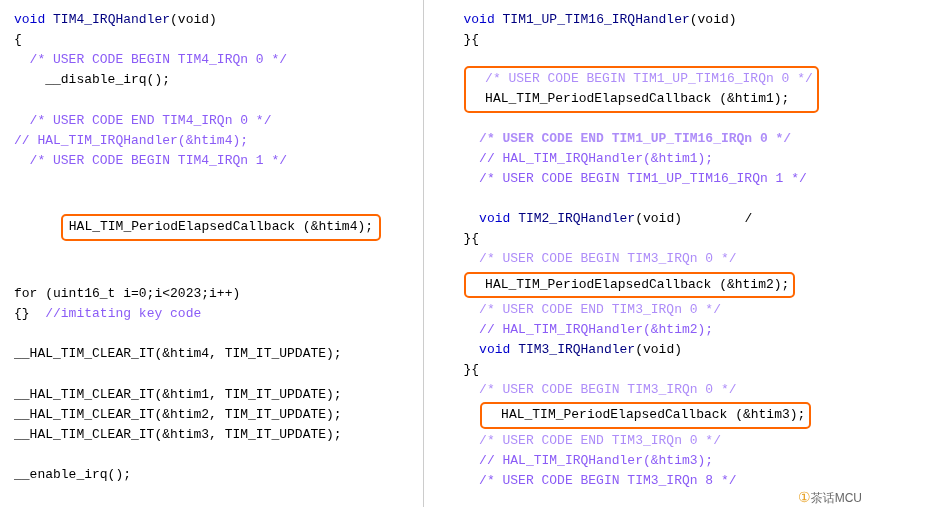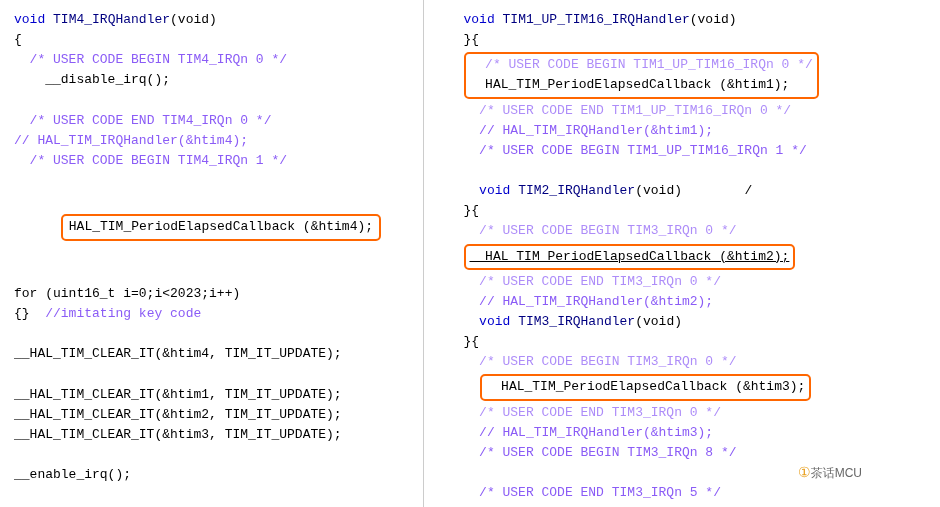--- a/index.html
+++ b/index.html
@@ -29,21 +29,21 @@
     .code-line {
       line-height: 1.55;
       white-space: pre;
       color: #000;
     }
     .kw { color: #0000cd; font-weight: normal; }
     .comment { color: #8b5cf6; }
     .fn { color: #000080; }
     .watermark {
       position: absolute;
-      bottom: 25px;
+      bottom: 0;
       right: 10px;
       color: #666;
       font-size: 12px;
       font-family: sans-serif;
     }
   </style>
 </head>
 <body>
 
 <div class="container">
@@ -73,33 +73,33 @@
     <div class="code-line">&nbsp;</div>
     <div class="code-line">__enable_irq();</div>
     <div class="code-line">&nbsp;</div>
     <div class="code-line"></div>
   </div>
 
   <div class="panel panel-right" style="position:relative;padding-left:40px;">
     <div class="code-line"><span class="kw">void</span> <span class="fn">TIM1_UP_TIM16_IRQHandler</span>(void)</div>
     <div class="code-line">}{</div>
     
-    <div style="border: 2.5px solid #ff6600; border-radius: 5px; display: inline-block; padding: 1px 4px; margin: 2px 0;">
+    <div style="border: 2.5px solid #ff6600; border-radius: 5px; display: inline-block; padding: 1px 4px; margin: 16px 0;">
       <div class="code-line"><span class="comment" style="opacity:0.7;">  /* USER CODE BEGIN TIM1_UP_TIM16_IRQn 0 */</span></div>
       <div class="code-line">  HAL_TIM_PeriodElapsedCallback (&amp;htim1);</div>
     </div>
-    <div class="code-line"><span class="comment" style="opacity:0.7;">  /* USER CODE END TIM1_UP_TIM16_IRQn 0 */</span></div>
+    <div class="code-line"><span class="comment" style="opacity:0.7;font-weight:bold;">  /* USER CODE END TIM1_UP_TIM16_IRQn 0 */</span></div>
     <div class="code-line"><span class="comment">  // HAL_TIM_IRQHandler(&amp;htim1);</span></div>
     <div class="code-line"><span class="comment">  /* USER CODE BEGIN TIM1_UP_TIM16_IRQn 1 */</span></div>
     <div class="code-line">&nbsp;</div>
     <div class="code-line">  <span class="kw">void</span> <span class="fn">TIM2_IRQHandler</span>(void)&nbsp;&nbsp;&nbsp;&nbsp;&nbsp;&nbsp;&nbsp;&nbsp;/</div>
     <div class="code-line">}{</div>
     <div class="code-line"><span class="comment" style="opacity:0.7;">  /* USER CODE BEGIN TIM3_IRQn 0 */</span></div>
     
-    <div style="border: 2.5px solid #ff6600; border-radius: 5px; display: inline-block; padding: 1px 4px; margin: 2px 0; text-decoration: underline;">
+    <div style="border: 2.5px solid #ff6600; border-radius: 5px; display: inline-block; padding: 1px 4px; margin: 2px 0;">
       <div class="code-line">  HAL_TIM_PeriodElapsedCallback (&amp;htim2);</div>
     </div>
     <div class="code-line"><span class="comment" style="opacity:0.7;">  /* USER CODE END TIM3_IRQn 0 */</span></div>
     <div class="code-line"><span class="comment">  // HAL_TIM_IRQHandler(&amp;htim2);</span></div>
     <div class="code-line">  <span class="kw">void</span> <span class="fn">TIM3_IRQHandler</span>(void)</div>
     <div class="code-line">}{</div>
     <div class="code-line"><span class="comment" style="opacity:0.7;">  /* USER CODE BEGIN TIM3_IRQn 0 */</span></div>
     
     <div style="border: 2.5px solid #ff6600; border-radius: 5px; display: inline-block; padding: 1px 4px; margin: 2px 16px;">
       <div class="code-line">  HAL_TIM_PeriodElapsedCallback (&amp;htim3);</div>

